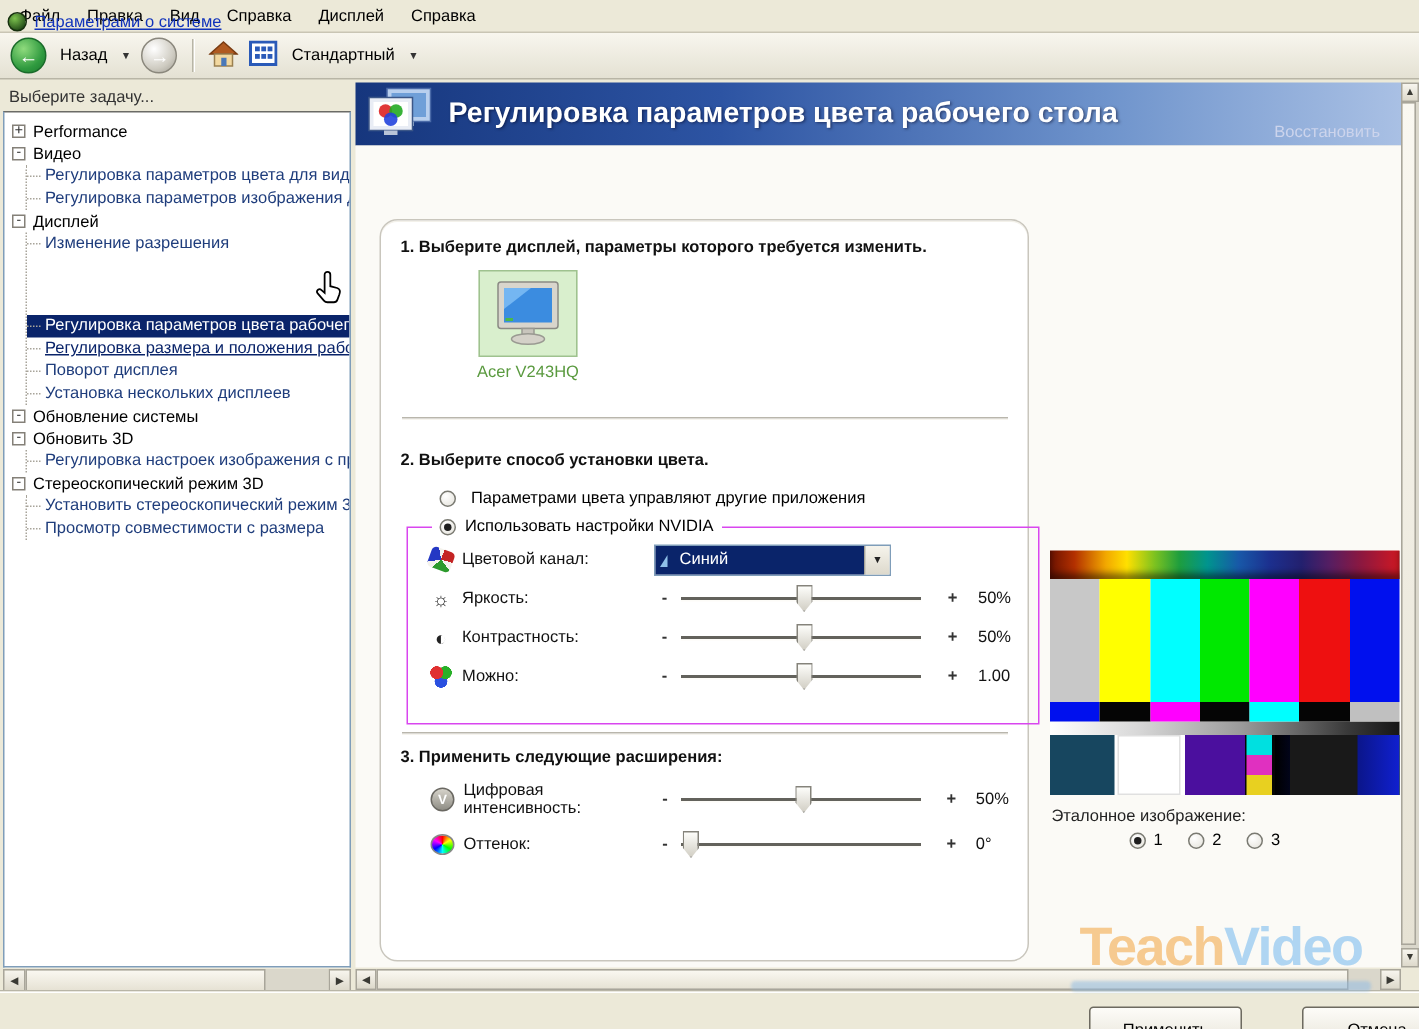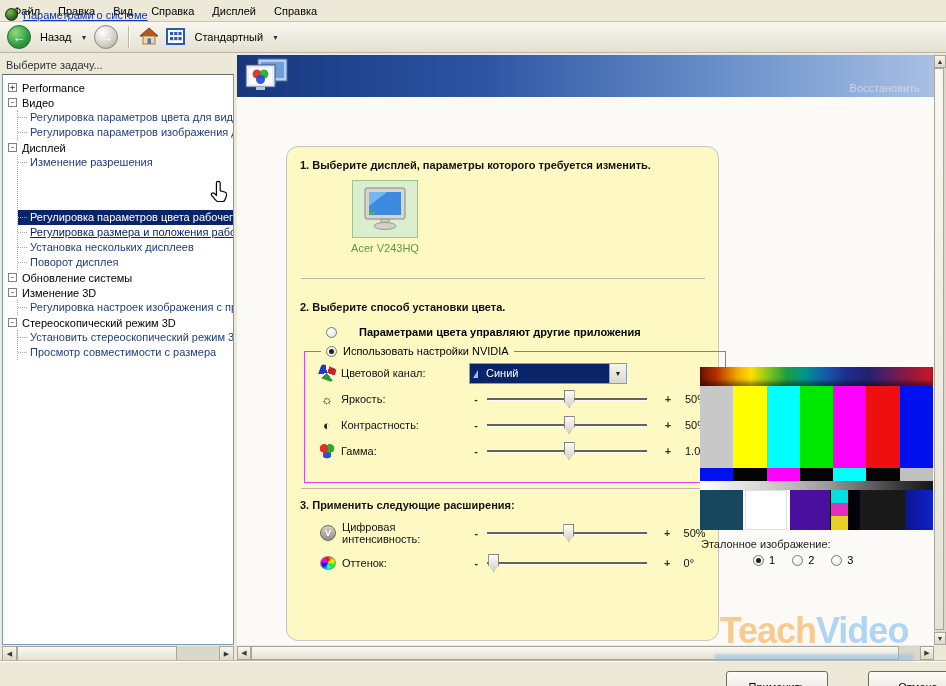--- a/index.html
+++ b/index.html
@@ -63,31 +63,31 @@
   
   #mheader { left:237px; top:55px; width:697px; height:42px; display:flex; align-items:center;
     background:linear-gradient(90deg,#16367d 0%,#2d54a3 35%,#6f94cc 72%,#a9c0e4 100%); }
   #mtitle { margin-left:10px; color:#fff; font-size:19px; font-weight:bold; text-shadow:1px 1px 2px rgba(0,0,30,.5); }
   #restore { position:absolute; right:14px; bottom:3px; color:#ccd4ec; font-size:11px; cursor:pointer; }
   #mcontent { left:237px; top:97px; width:697px; height:548px; background:#fbfaf6; }
 
   #desc { left:300px; top:104px; width:640px; color:#222; line-height:14px; }
 
   
-  #card { left:253px; top:146px; width:433px; height:495px; background:#fef9c3;
-    border:1px solid #c9c6bd; border-radius:12px; box-shadow:inset 0 1px 0 #f3f1ea;margin-left:33px; }
+  #card { left:253px; top:146px; width:433px; height:495px; background:#ffffff;
+    border:1px solid #c9c6bd; border-radius:12px; box-shadow:inset 0 1px 0 #f3f1ea; }
   .card-title { position:absolute; left:13px; font-weight:bold; color:#111; }
   #step1-title { top:12px; }
   #display-box { position:absolute; left:65px; top:33px; width:66px; height:58px; background:#d9efcd;
     border:1px solid #9fc28f; display:flex; align-items:center; justify-content:center; }
   #display-name { position:absolute; left:47px; top:95px; width:102px; text-align:center; color:#5a9a3f; }
   .divider { position:absolute; left:14px; width:404px; border-top:1px solid #b9b6ac; box-shadow:0 1px 0 #f6f4ee; }
   #divider1 { top:131px; } #divider2 { top:341px; }
   #step2-title { top:154px; }
-  #radio-other-row { position:absolute; left:39px; top:179px; display:flex; align-items:center; gap:22px;font-weight:bold; }
+  #radio-other-row { position:absolute; left:39px; top:179px; display:flex; align-items:center; gap:10px; }
   .radio { width:11px; height:11px; border-radius:50%; border:1px solid #7a7a72; flex:0 0 11px;
     background:radial-gradient(circle at 35% 30%,#fff,#e4e2da); position:relative; display:inline-block; }
   .radio.checked::after { content:""; position:absolute; left:2px; top:2px; width:5px; height:5px;
     border-radius:50%; background:#1e1e1e; }
   #nvidia-fieldset { position:absolute; left:17px; top:198px; width:406px; height:138px;
     border:1px solid #d946ef; padding:2px 0 0 0; }
   #nvidia-fieldset legend { display:flex; align-items:center; gap:6px; margin-left:16px; padding:0 5px; }
   .frow, .srow { display:flex; align-items:center; height:24px; margin:2px 0 2px 14px; }
   .sicon { width:16px; height:16px; margin-right:6px; flex:0 0 16px; display:flex;
     align-items:center; justify-content:center; font-size:13px; color:#222; }
@@ -227,30 +227,30 @@
         <div class="t-kid">Регулировка параметров изображения д</div>
       </div>
       <div class="t-root">
         <span class="t-exp">-</span>
         <span>Дисплей</span>
       </div>
       <div class="t-kids">
         <div class="t-kid">Изменение разрешения</div>
         <div class="t-kid selected">Регулировка параметров цвета рабочег</div>
         <div class="t-kid hover">Регулировка размера и положения рабо</div>
+        <div class="t-kid">Поворот дисплея</div>
         <div class="t-kid">Установка нескольких дисплеев</div>
-        <div class="t-kid">Поворот дисплея</div>
       </div>
       <div class="t-root">
         <span class="t-exp">-</span>
         <span>Обновление системы</span>
       </div>
       <div class="t-root">
         <span class="t-exp">-</span>
-        <span>Изменение 3D</span>
+        <span>Обновить 3D</span>
       </div>
       <div class="t-kids">
         <div class="t-kid">Регулировка настроек изображения с пр</div>
       </div>
       <div class="t-root">
         <span class="t-exp">-</span>
         <span>Стереоскопический режим 3D</span>
       </div>
       <div class="t-kids">
         <div class="t-kid">Установить стереоскопический режим 3</div>
@@ -272,20 +272,21 @@
         <rect x="16" y="4" width="23" height="16" fill="#6f9fd8"></rect>
         <rect x="24" y="23" width="7" height="3" fill="#9ab0d0"></rect>
         <rect x="1" y="7" width="29" height="22" fill="#e9edf5" stroke="#3c5788"></rect>
         <rect x="4" y="10" width="23" height="16" fill="#ffffff"></rect>
         <circle cx="12" cy="16" r="4.5" fill="#dd2222" opacity=".9"></circle>
         <circle cx="19" cy="16" r="4.5" fill="#22aa22" opacity=".9"></circle>
         <circle cx="15.5" cy="21.5" r="4.5" fill="#2244dd" opacity=".9"></circle>
         <rect x="11" y="29" width="9" height="3" fill="#b8c4d8"></rect>
       </svg>
     </span>
+    <span id="mtitle">Регулировка параметров цвета рабочего стола</span>
     <span id="restore">Восстановить</span>
   </div>
   <div id="mcontent" class="abs"></div>
 
   <div id="card" class="abs">
     <div id="step1-title" class="card-title">1. Выберите дисплей, параметры которого требуется изменить.</div>
     <div id="display-box">
       <svg width="48" height="46" viewBox="0 0 48 46">
         <rect x="4" y="2" width="40" height="31" rx="2" fill="#d8d5cc" stroke="#8a8a84"></rect>
         <rect x="8" y="6" width="32" height="23" fill="#3b8ce0"></rect>
@@ -333,21 +334,21 @@
           <span class="slabel">Контрастность:</span>
           <span class="sminus">-</span>
           <span class="strack">
             <span class="sthumb" style="left: 51%;"></span>
           </span>
           <span class="splus">+</span>
           <span class="svalue">50%</span>
         </div>
         <div class="srow">
           <span class="sicon ic-gamma"></span>
-          <span class="slabel">Гамма:</span>
+          <span class="slabel">Можно:</span>
           <span class="sminus">-</span>
           <span class="strack">
             <span class="sthumb" style="left: 51%;"></span>
           </span>
           <span class="splus">+</span>
           <span class="svalue">1.00</span>
         </div>
       </fieldset>
 
     <div id="divider2" class="divider"></div>

